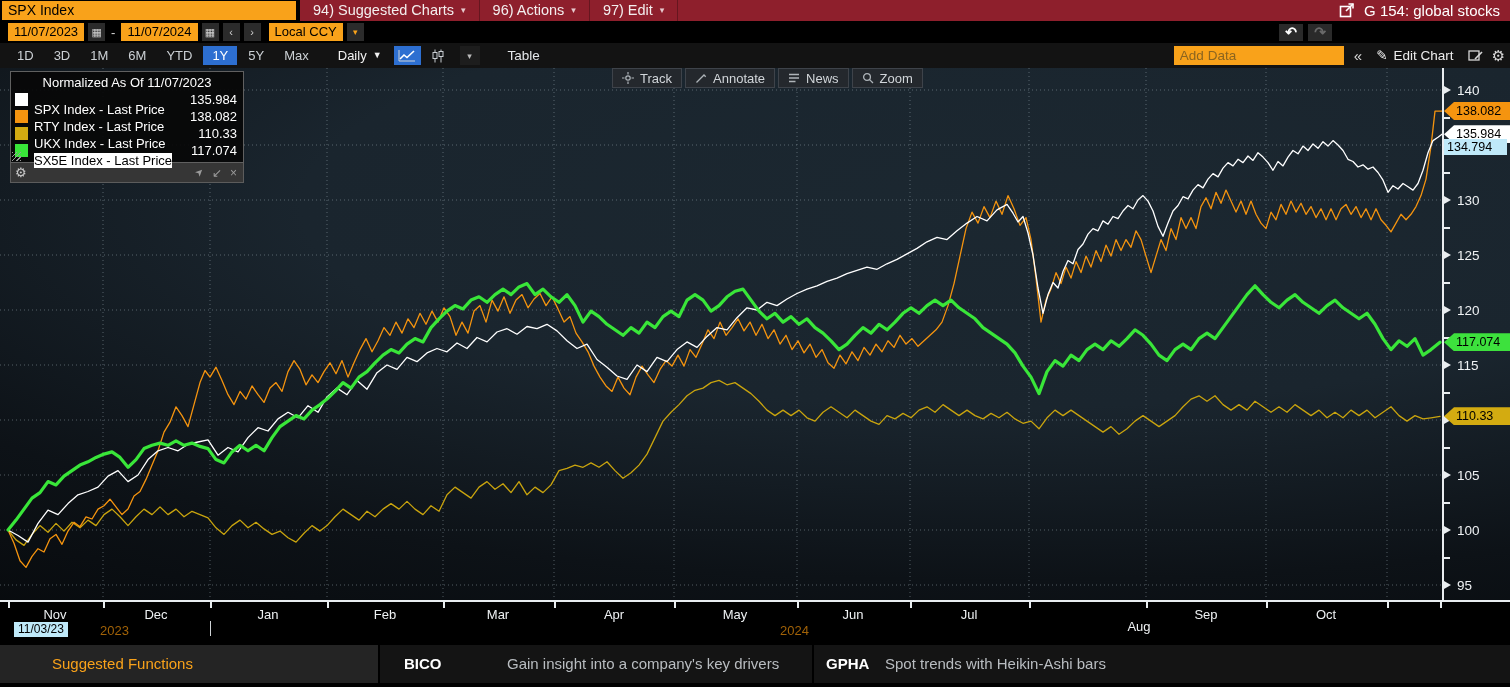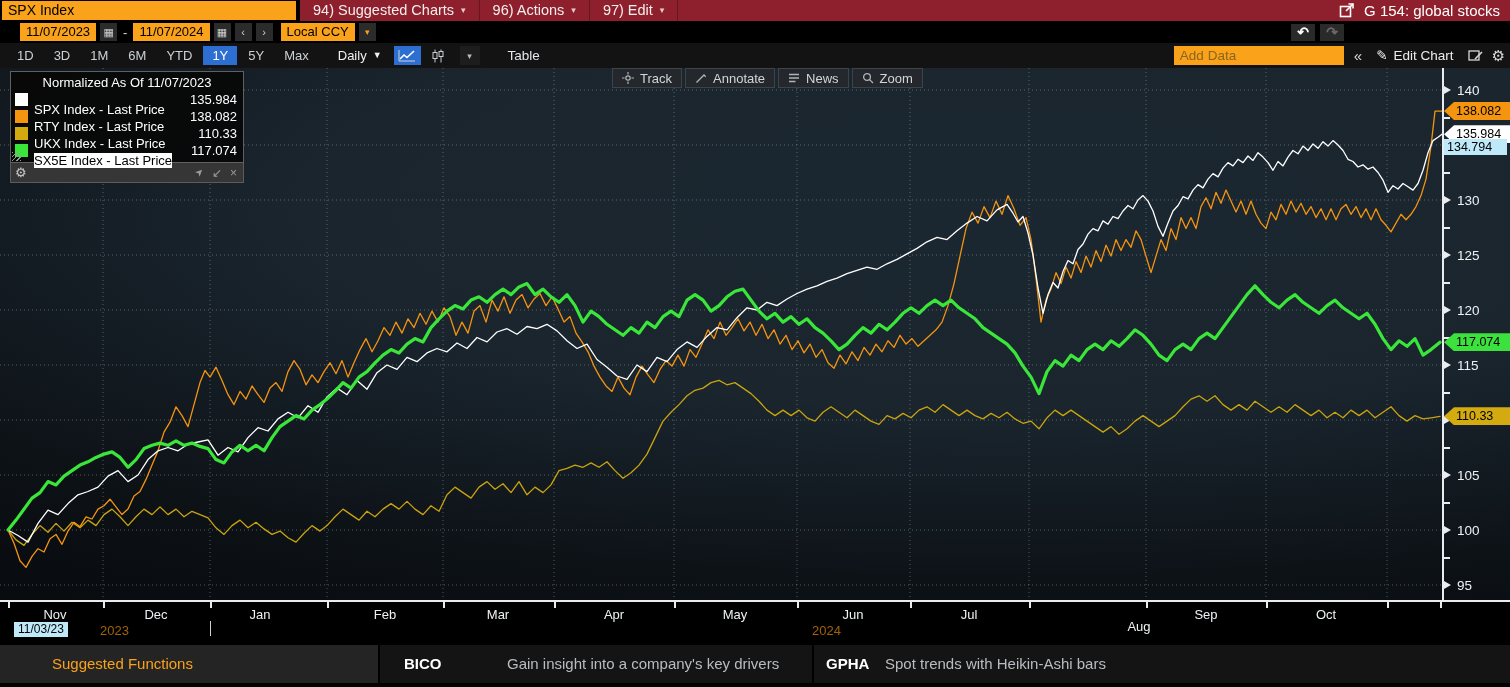--- a/index.html
+++ b/index.html
@@ -12,21 +12,21 @@
     color:#000;font-size:14px;line-height:19px;padding-left:6px;box-sizing:border-box;}
   #menubar{position:absolute;left:300px;top:0;right:0;height:21px;background:#8e1f2c;
     display:flex;align-items:center;}
   .menu-item{height:21px;line-height:21px;padding:0 13px;color:#f3eeee;font-size:14.5px;
     display:flex;align-items:flex-end;gap:7px;border-right:1px solid rgba(0,0,0,0.28);cursor:default;}
   .menu-item .arrow{font-size:9px;color:#e7c9ce;}
   #fn-title{margin-left:auto;display:flex;align-items:center;gap:9px;padding-right:10px;
     color:#fff;font-size:15px;}
 
   
-  #row2{position:absolute;left:12px;top:21px;width:1340px;height:22px;background:#000;}
+  #row2{position:absolute;left:0;top:21px;width:1340px;height:22px;background:#000;}
   #date-cluster{position:absolute;left:8px;top:2px;display:flex;align-items:center;gap:4px;height:18px;}
   .orange-field{background:#f9a21a;color:#000;font-size:13px;height:18px;line-height:18px;
     padding:0 6px;white-space:nowrap;}
   .mini-btn{background:#2b2b2b;color:#cfcfcf;height:18px;width:17px;text-align:center;
     line-height:18px;font-size:11px;}
   .dash{color:#d8d8d8;font-size:13px;padding:0 2px;}
   .ccy-dd{background:#2b2b2b;color:#f9a21a;height:18px;width:17px;text-align:center;
     line-height:18px;font-size:9px;}
   #undo-redo{position:absolute;right:8px;top:3px;display:flex;gap:5px;}
   .ur-btn{width:24px;height:17px;background:#2a2a2a;text-align:center;line-height:16px;
@@ -358,32 +358,32 @@
       <div class="xtick" style="left: 554px;"></div>
       <div class="xtick" style="left: 674px;"></div>
       <div class="xtick" style="left: 797px;"></div>
       <div class="xtick" style="left: 910px;"></div>
       <div class="xtick" style="left: 1029px;"></div>
       <div class="xtick" style="left: 1146px;"></div>
       <div class="xtick" style="left: 1266px;"></div>
       <div class="xtick" style="left: 1387px;"></div>
       <div class="mlabel" style="left: 55px;">Nov</div>
       <div class="mlabel" style="left: 156px;">Dec</div>
-      <div class="mlabel" style="left: 260px; text-align: right;">Jan</div>
+      <div class="mlabel" style="left: 268px; text-align: right;">Jan</div>
       <div class="mlabel" style="left: 385px;">Feb</div>
       <div class="mlabel" style="left: 498px;">Mar</div>
       <div class="mlabel" style="left: 614px;">Apr</div>
       <div class="mlabel" style="left: 735px;">May</div>
       <div class="mlabel" style="left: 853px;">Jun</div>
       <div class="mlabel" style="left: 969px;">Jul</div>
       <div class="mlabel" style="left: 1139px; margin-top: 12px;">Aug</div>
       <div class="mlabel" style="left: 1206px;">Sep</div>
       <div class="mlabel" style="left: 1326px;">Oct</div>
       <div class="yearlabel" style="left: 100px;">2023</div>
-      <div class="yearlabel" style="left: 812px;">2024</div>
+      <div class="yearlabel" style="left: 780px;">2024</div>
     </div>
 
   <div id="footer">
     <div class="p1"></div>
     <div class="fdiv" style="left:378px;"></div>
     <div class="fdiv" style="left:812px;"></div>
     <span id="sf-label">Suggested Functions</span>
     <span class="fcode" style="left:404px;">BICO</span>
     <span class="fdesc" style="left:507px;">Gain insight into a company's key drivers</span>
     <span class="fcode" style="left:826px;">GPHA</span>

